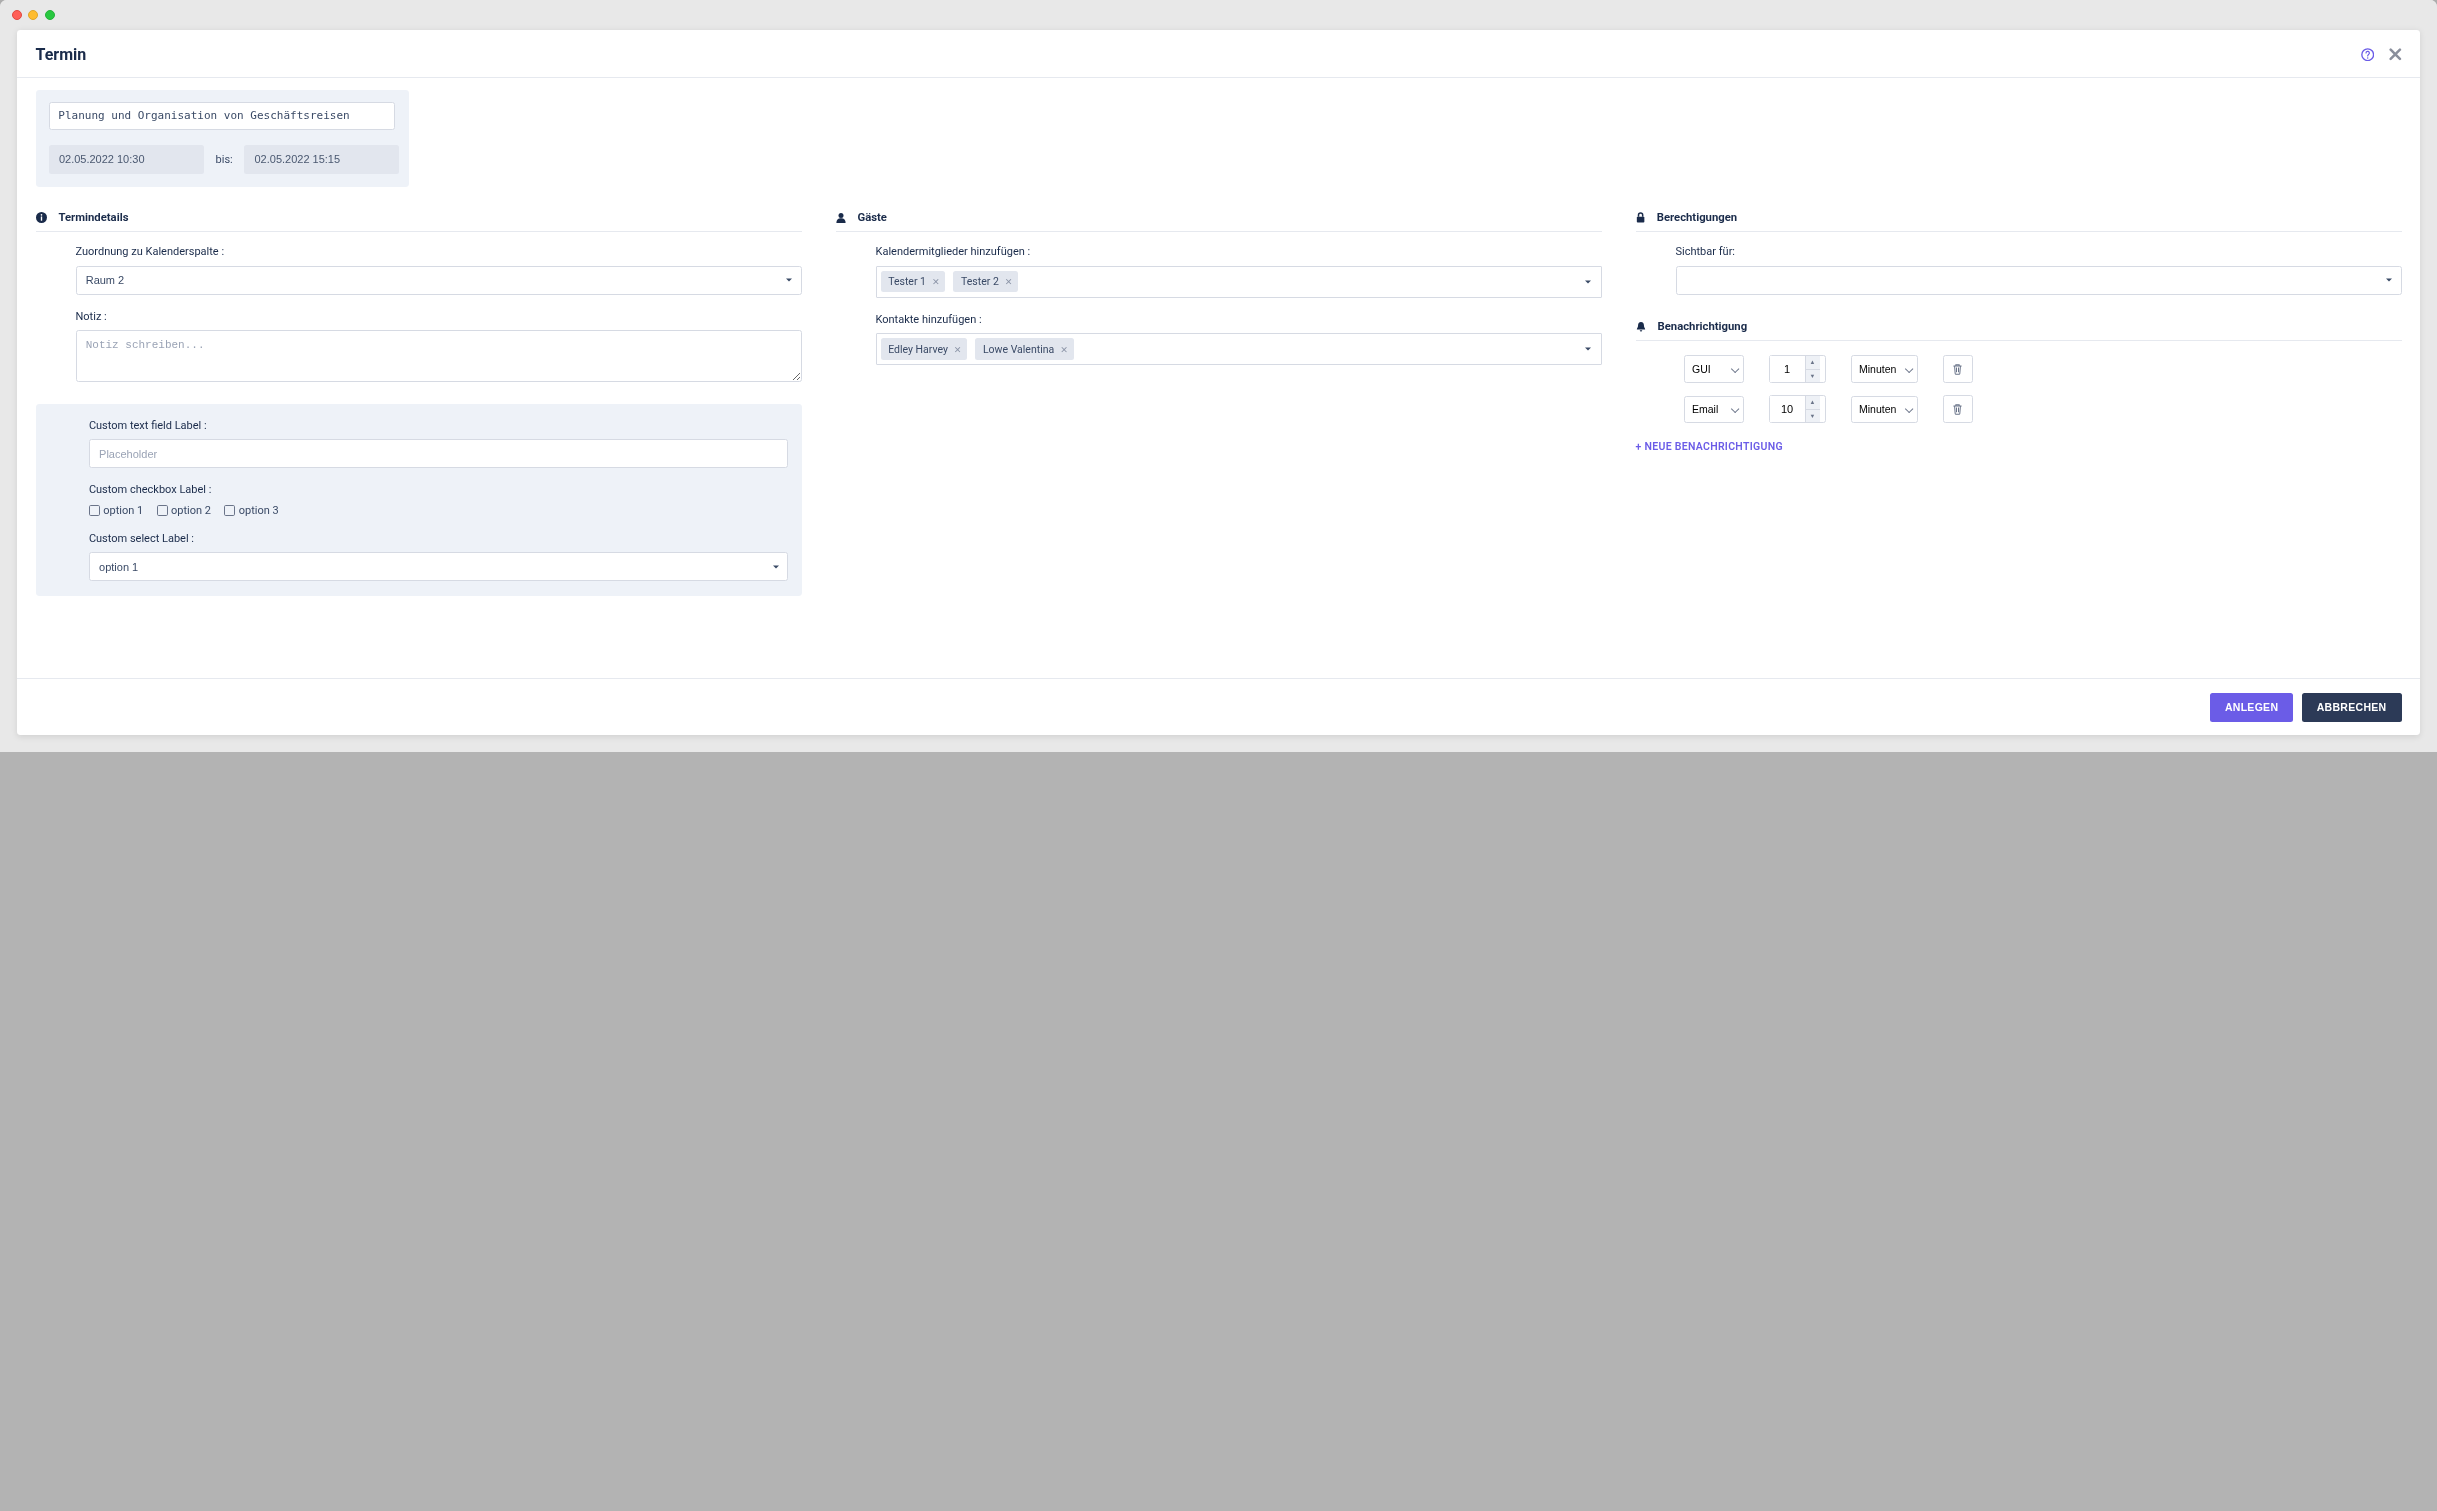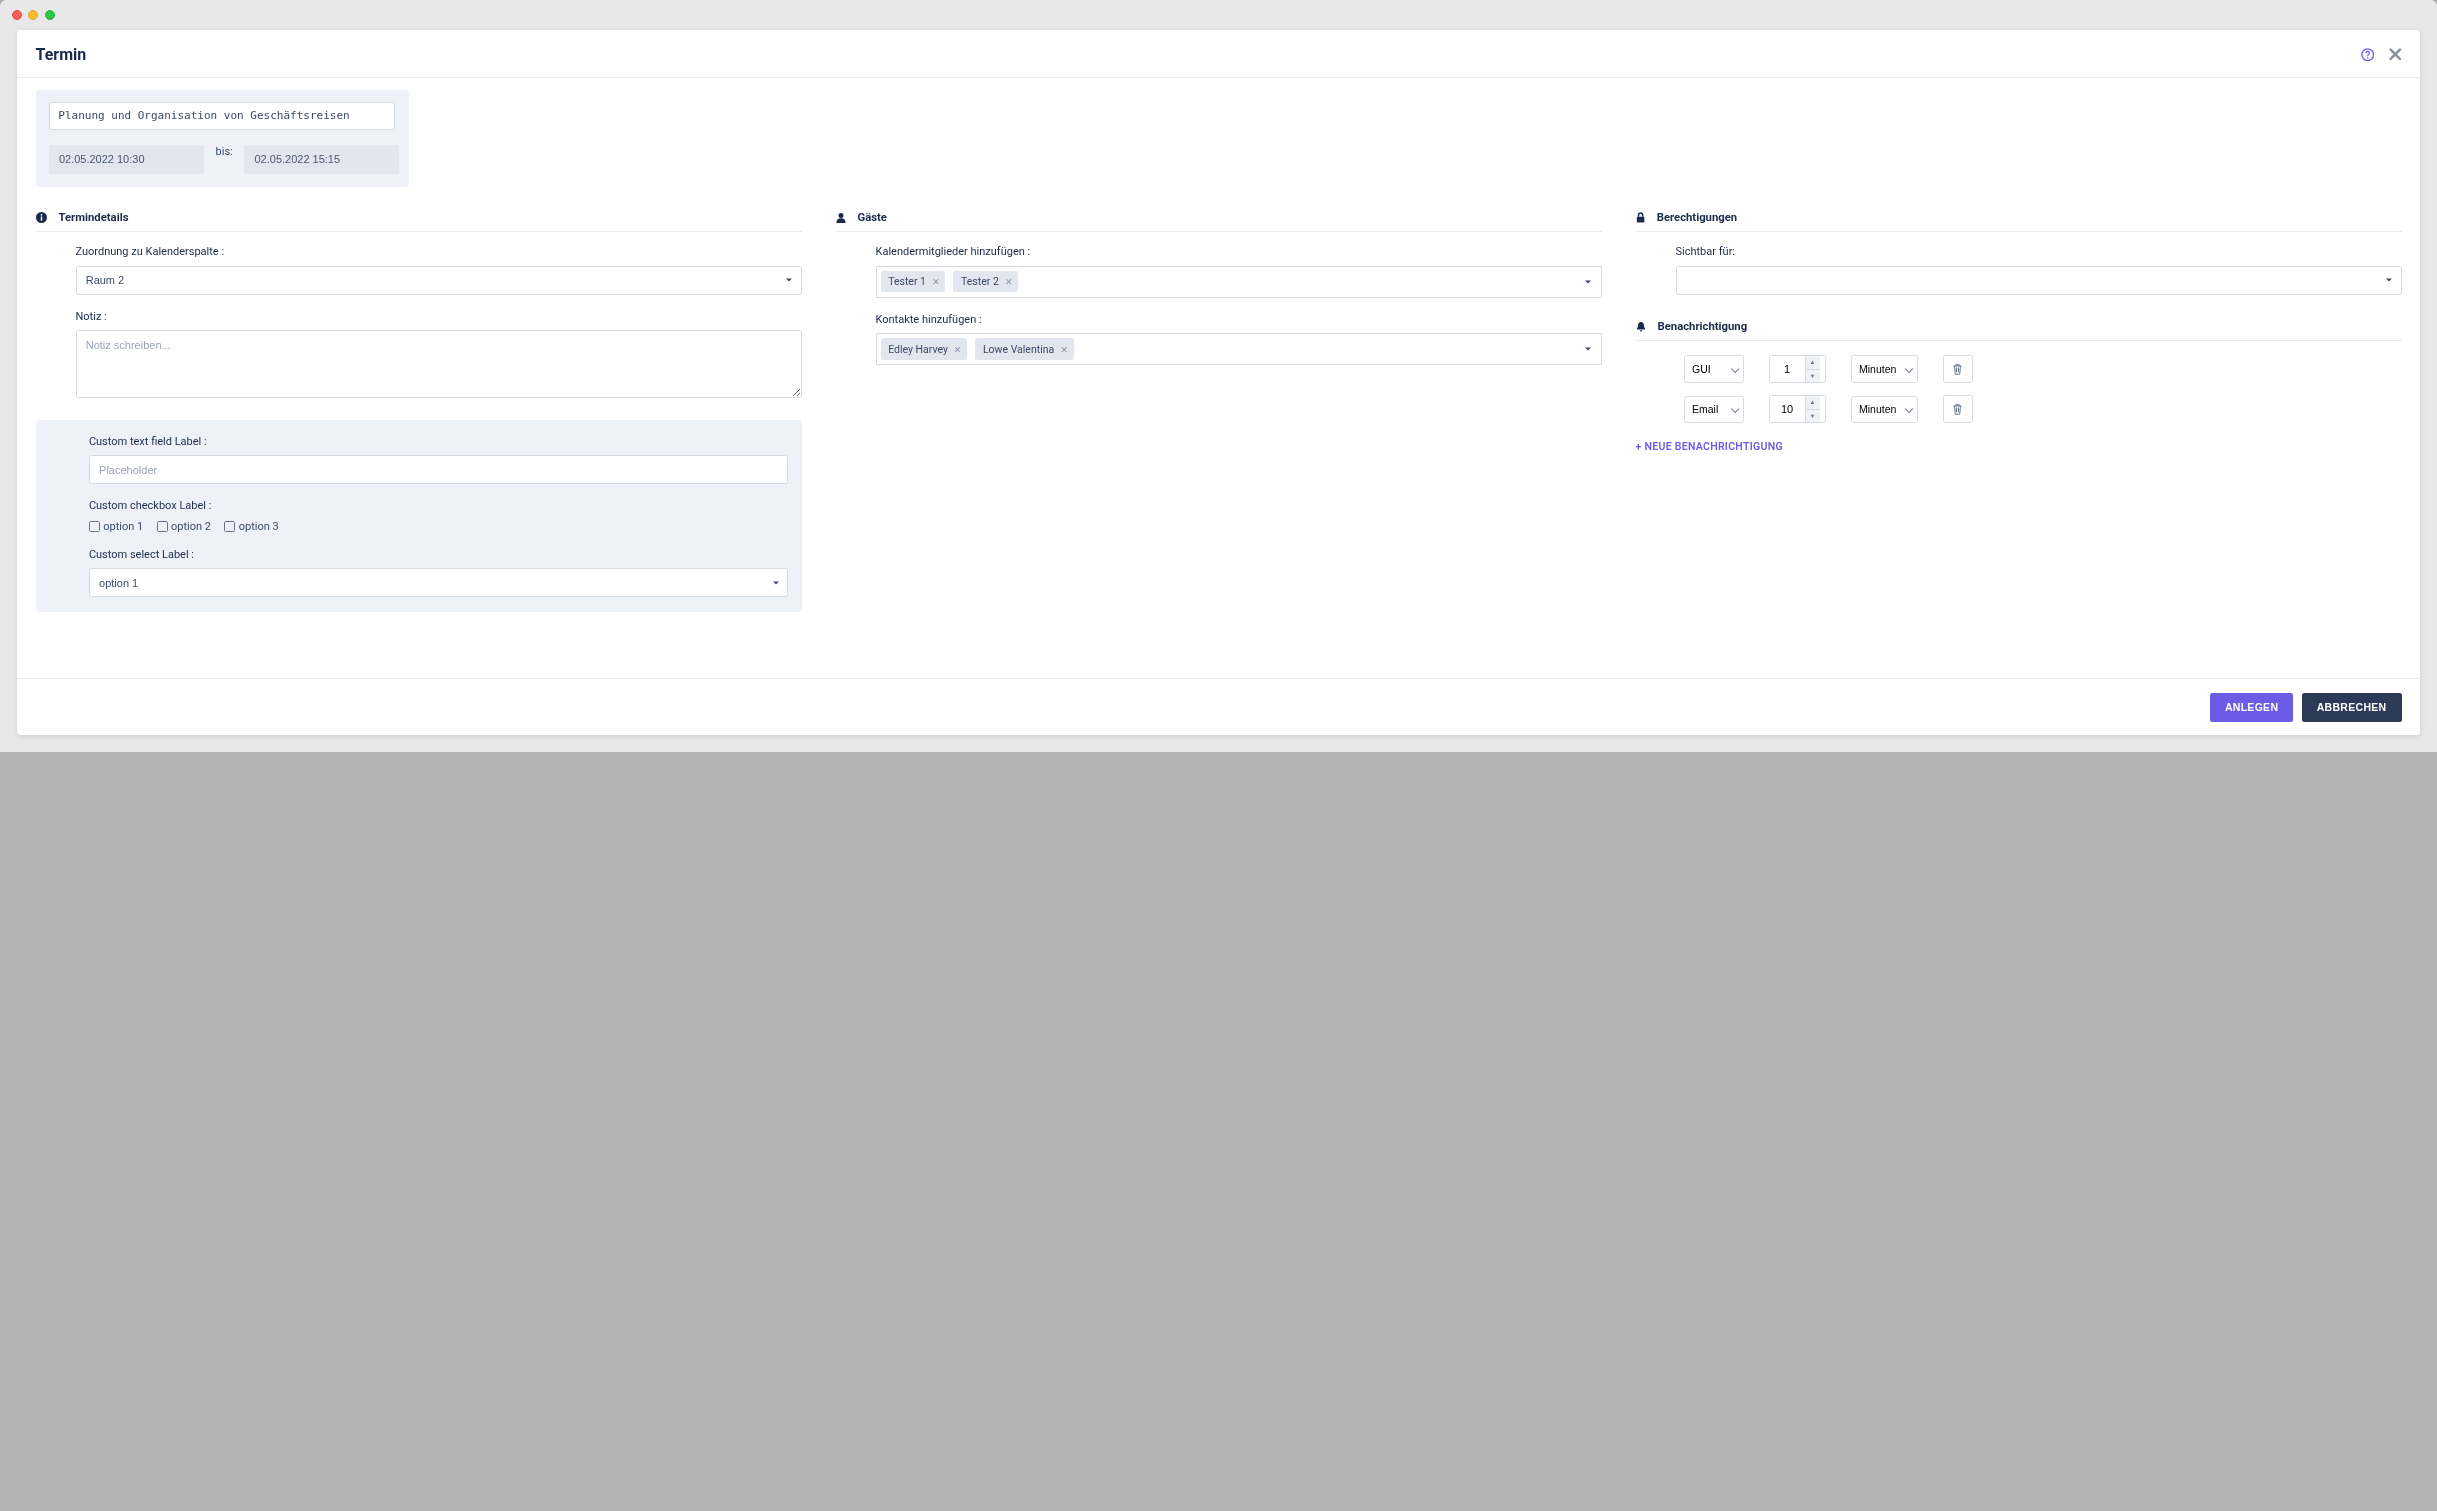--- a/index.html
+++ b/index.html
@@ -85,20 +85,21 @@
     border-radius: 2.5px;
     padding: 6.7px 8.4px;
     font-size: 11px;
     color: #3a4a66;
     background: #fff;
     resize: none;
   }
   .date-row {
     display: flex;
     gap: 11.7px;
+    align-items: center;
     margin-top: 11.7px;
   }
   .date-input {
     background: #e2e6ee;
     border: none;
     border-radius: 2.5px;
     padding: 8.4px 10px;
     font-size: 11px;
     color: #4a5870;
     width: 155px;
@@ -162,23 +163,23 @@
   }
 
   .textarea {
     width: 100%;
     border: 0.8px solid #d6dae3;
     border-radius: 2.5px;
     padding: 7.5px 9.2px;
     font-size: 11px;
     color: #3a4a66;
     background: #fff;
-    height: 68px;
+    height: 52px;
     resize: both;
-    font-family: Liberation Sans, sans-serif;
+    font-family: Liberation Mono, monospace;
   }
   .textarea::placeholder, .text-input::placeholder { color: #9aa3b5; }
 
   .field-block { margin-bottom: 15px; margin-left: 40px; }
   .field-block.mb0 { margin-bottom: 0; }
 
   .custom-box {
     background: #eef2f8;
     border-radius: 3.4px;
     padding: 15px 13.4px;

